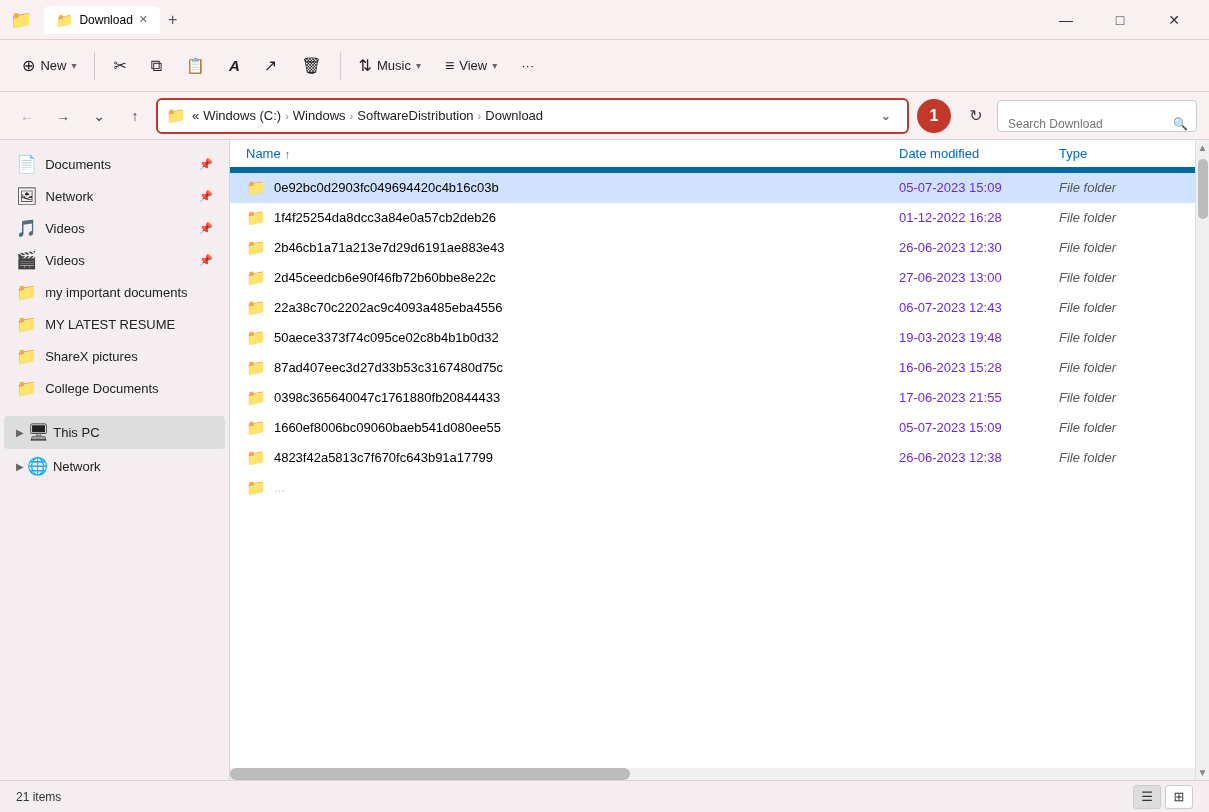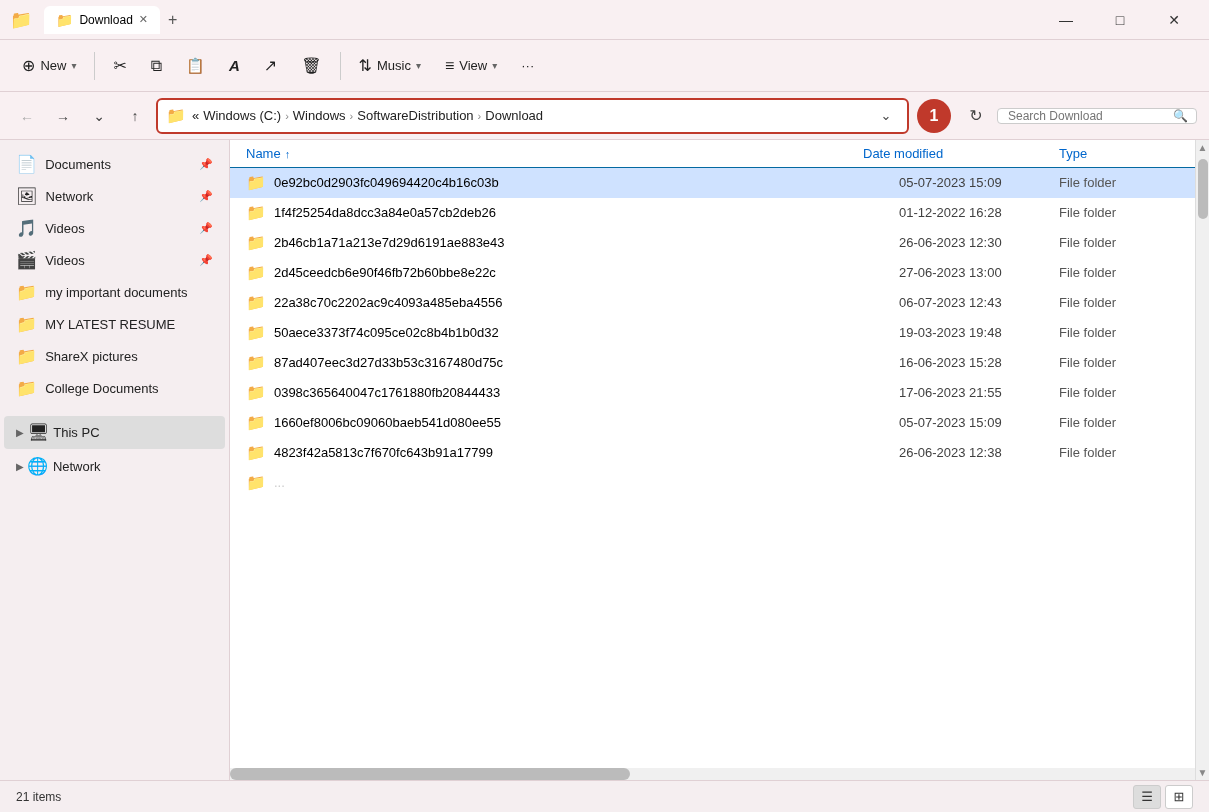--- a/index.html
+++ b/index.html
@@ -170,28 +170,28 @@
       display: flex; align-items: center; justify-content: center;
       border-radius: 4px;
       cursor: pointer;
       color: #444;
       font-size: 16px;
       margin-left: 46px;
     }
 
     .search-box {
       width: 200px;
-      height: 16px;
+      height: 32px;
       border: 1px solid #ccc;
       border-radius: 4px;
       padding: 0 8px 0 10px;
       font-size: 12px;
       color: #666;
       background: #fff;
-      display: flex; align-items: center;
+      display: flex; align-items: flex-end;
       cursor: text;
     }
     .search-box input {
       border: none; outline: none; background: transparent;
       font-size: 12px; color: #666; width: 100%;
     }
     .search-icon { color: #666; margin-left: 4px; }
 
     
     .main-area {
@@ -242,27 +242,26 @@
     .file-area {
       flex: 1;
       overflow: hidden;
       display: flex;
       flex-direction: column;
     }
     .col-headers {
       display: flex;
       align-items: center;
       padding: 6px 16px;
-      border-bottom: 1px solid #0369a1;
+      border-bottom: 6px solid #0369a1;
       background: #fff;
       font-size: 13px;
       color: #0066cc;
       flex-shrink: 0;
       cursor: pointer;
-      gap: 36px;
     }
     .col-name { flex: 1; display: flex; align-items: center; gap: 4px; }
     .col-date { width: 160px; }
     .col-type { width: 120px; }
     .sort-arrow { color: #0066cc; font-size: 11px; }
 
     .file-list {
       overflow-y: auto;
       flex: 1;
     }
@@ -277,22 +276,22 @@
     .file-row.selected { background: #cfe2ff; }
     .file-name-cell {
       flex: 1;
       display: flex;
       align-items: center;
       gap: 8px;
       overflow: hidden;
     }
     .folder-icon { font-size: 16px; color: #f5c842; flex-shrink: 0; }
     .file-name-text { white-space: nowrap; overflow: hidden; text-overflow: ellipsis; }
-    .file-date { width: 160px; color: #404040; }
-    .file-type { width: 120px; color: #555; }
+    .file-date { width: 160px; color: #6d28d9; }
+    .file-type { width: 120px; color: #555; font-style: italic; }
 
     
     .file-list::-webkit-scrollbar { width: 12px; }
     .file-list::-webkit-scrollbar-track { background: #f0f0f0; }
     .file-list::-webkit-scrollbar-thumb { background: #bbb; border-radius: 6px; }
 
     .sidebar::-webkit-scrollbar { width: 6px; }
     .sidebar::-webkit-scrollbar-thumb { background: #ccc; }
 
     

